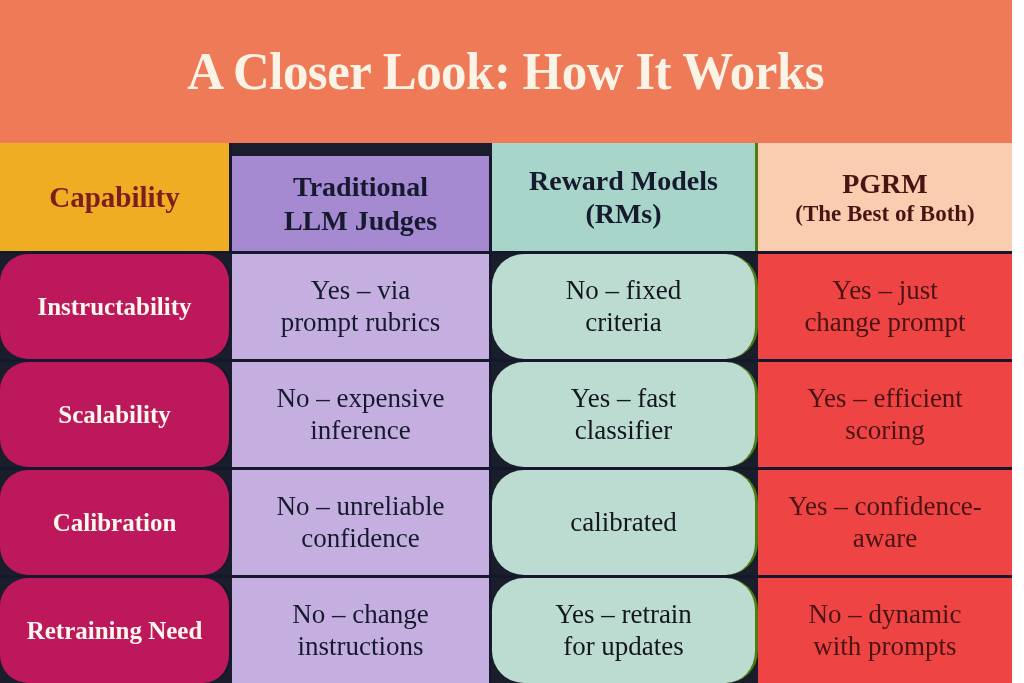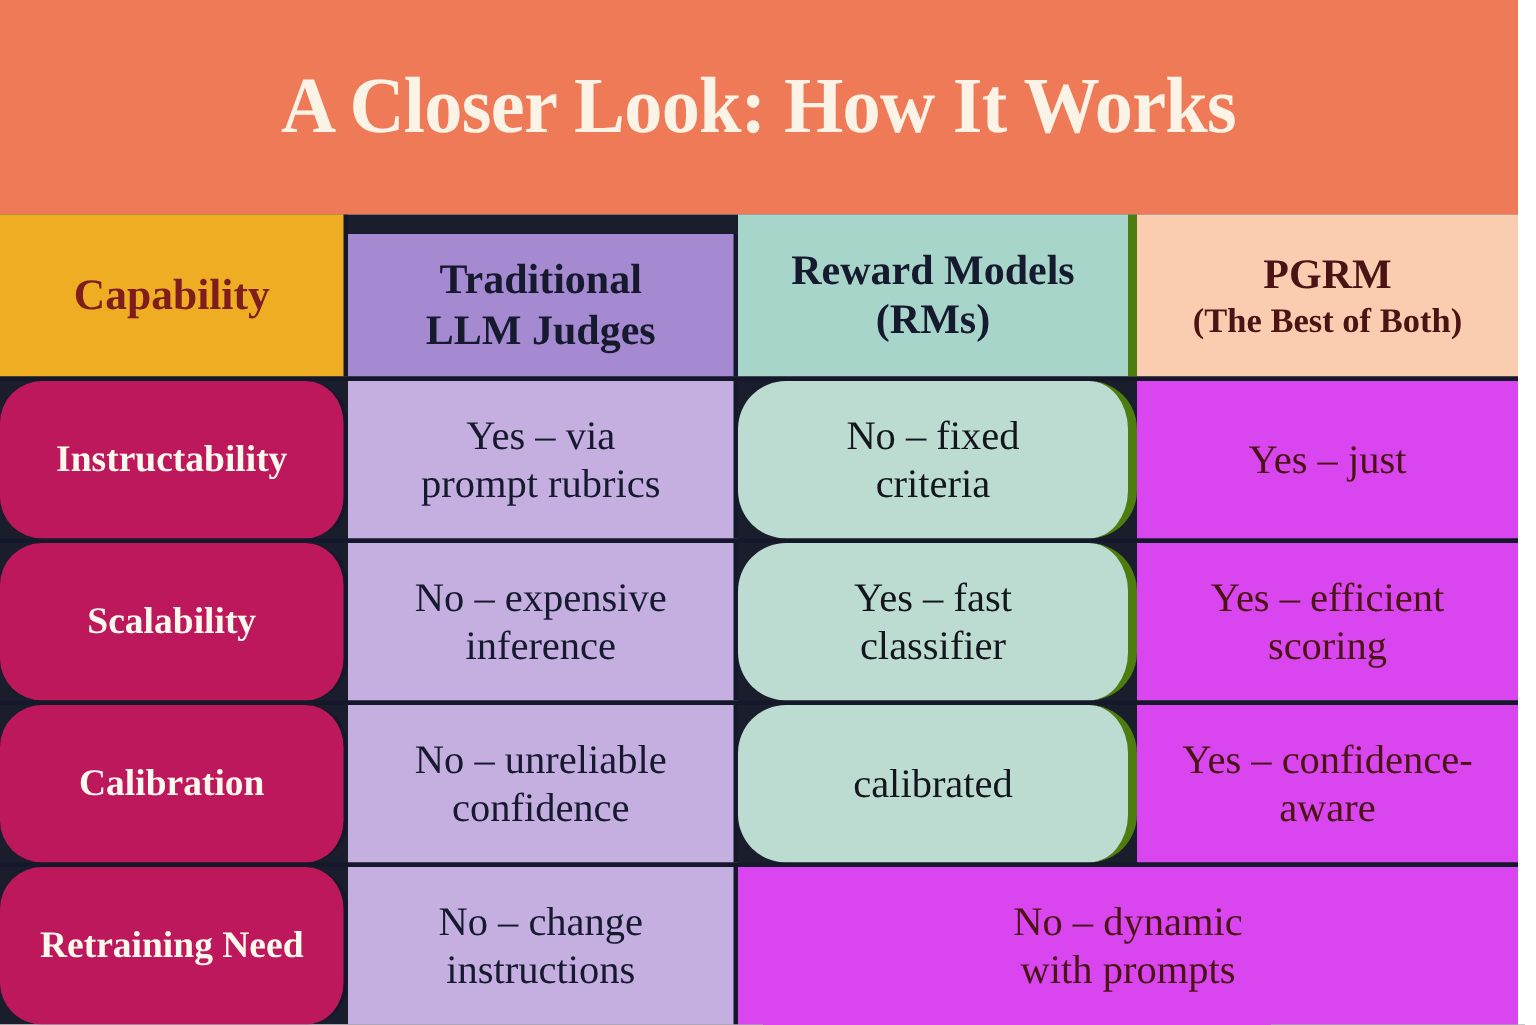--- a/index.html
+++ b/index.html
@@ -72,21 +72,21 @@
     text-align: center;
     padding: 4px 8px;
     box-sizing: border-box;
     overflow: hidden;
     line-height: 1.18;
   }
 
   
   .col-cap   { flex: 0 0 232px; border-right: 3px solid #15182a; }
   .col-llm   { flex: 0 0 260px; border-right: 3px solid #15182a; }
-  .col-rm    { flex: 0 0 266px; border-right: 6px solid #4d7c0f; }
+  .col-rm    { flex: 0 0 266px; border-right: 3px solid #4d7c0f; }
   .col-pgrm  { flex: 1 1 auto; }
 
   
   .h-cap  { background: #eead23; color: #7f1d1d; }
   .h-llm  { background: #a58ad2; color: #161a2e; margin-top: 13px; }
   .h-rm   { background: #a8d5ca; color: #161a2e; }
   .h-pgrm { background: #fbcdb0; color: #4a1414; }
 
   .h-cap .cell-text,
   .h-llm .cell-text,
@@ -98,21 +98,21 @@
   .h-llm .cell-text,
   .h-rm  .cell-text { font-size: 28px; }
 
   .h-pgrm .pgrm-main { font-size: 28px; font-weight: bold; }
   .h-pgrm .pgrm-sub  { font-size: 23px; font-weight: bold; text-align: center; }
 
   
   .b-cap  { background: #be185d; color: #fdf8ec; border-radius: 28px; }
   .b-llm  { background: #c5aee0; color: #161a2e; }
   .b-rm   { background: #bcdcd2; color: #14161e; border-radius: 32px; }
-  .b-pgrm { background: #d946ef; color: #4a1414; }
+  .b-pgrm { background: #ef4444; color: #4a1414; }
 
   .b-cap .cell-text {
     font-size: 25px;
     font-weight: bold;
   }
   .b-llm .cell-text,
   .b-rm  .cell-text,
   .b-pgrm .cell-text {
     font-size: 27px;
     font-weight: normal;
@@ -156,20 +156,21 @@
       <div class="cell col-llm b-llm">
         <span class="cell-text">Yes – via</span>
         <span class="cell-text">prompt rubrics</span>
       </div>
       <div class="cell col-rm b-rm">
         <span class="cell-text">No – fixed</span>
         <span class="cell-text">criteria</span>
       </div>
       <div class="cell col-pgrm b-pgrm">
         <span class="cell-text">Yes – just</span>
+        <span class="cell-text">change prompt</span>
       </div>
     </div>
 
     <div class="row">
       <div class="cell col-cap b-cap">
         <span class="cell-text">Scalability</span>
       </div>
       <div class="cell col-llm b-llm">
         <span class="cell-text">No – expensive</span>
         <span class="cell-text">inference</span>
@@ -202,20 +203,24 @@
     </div>
 
     <div class="row">
       <div class="cell col-cap b-cap">
         <span class="cell-text">Retraining Need</span>
       </div>
       <div class="cell col-llm b-llm">
         <span class="cell-text">No – change</span>
         <span class="cell-text">instructions</span>
       </div>
+      <div class="cell col-rm b-rm">
+        <span class="cell-text">Yes – retrain</span>
+        <span class="cell-text">for updates</span>
+      </div>
       <div class="cell col-pgrm b-pgrm">
         <span class="cell-text">No – dynamic</span>
         <span class="cell-text">with prompts</span>
       </div>
     </div>
 
   </div>
 </div>
 
 </body></html>

